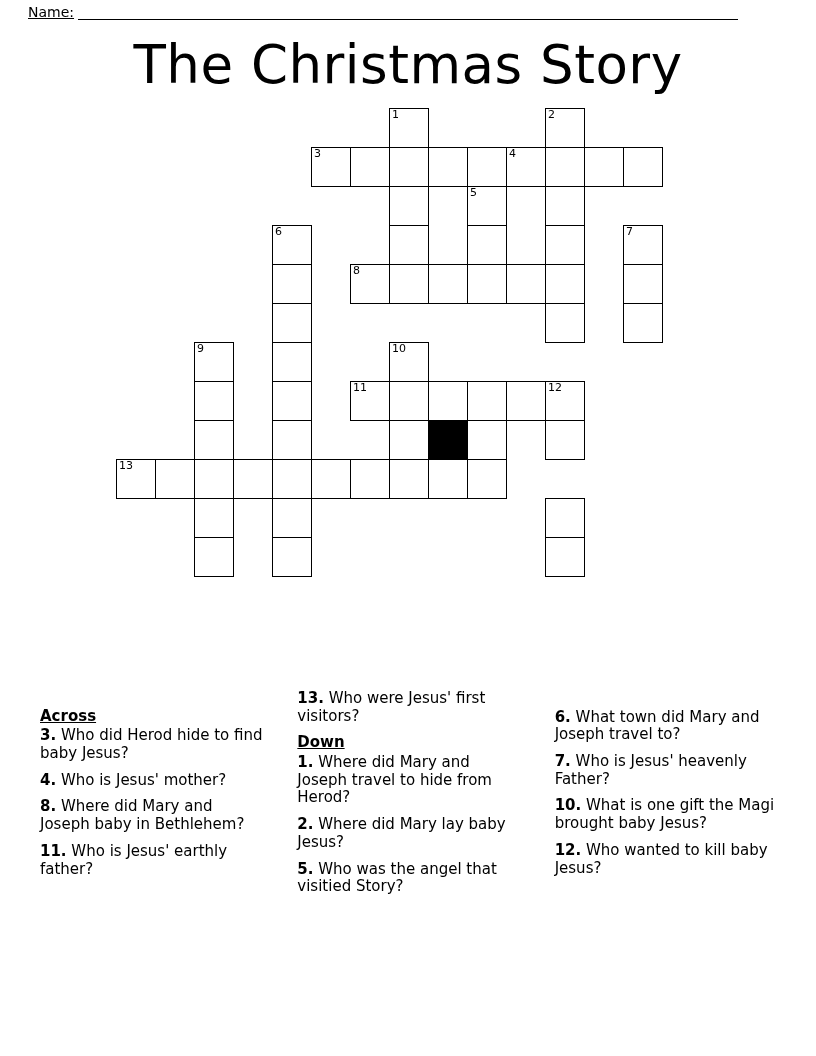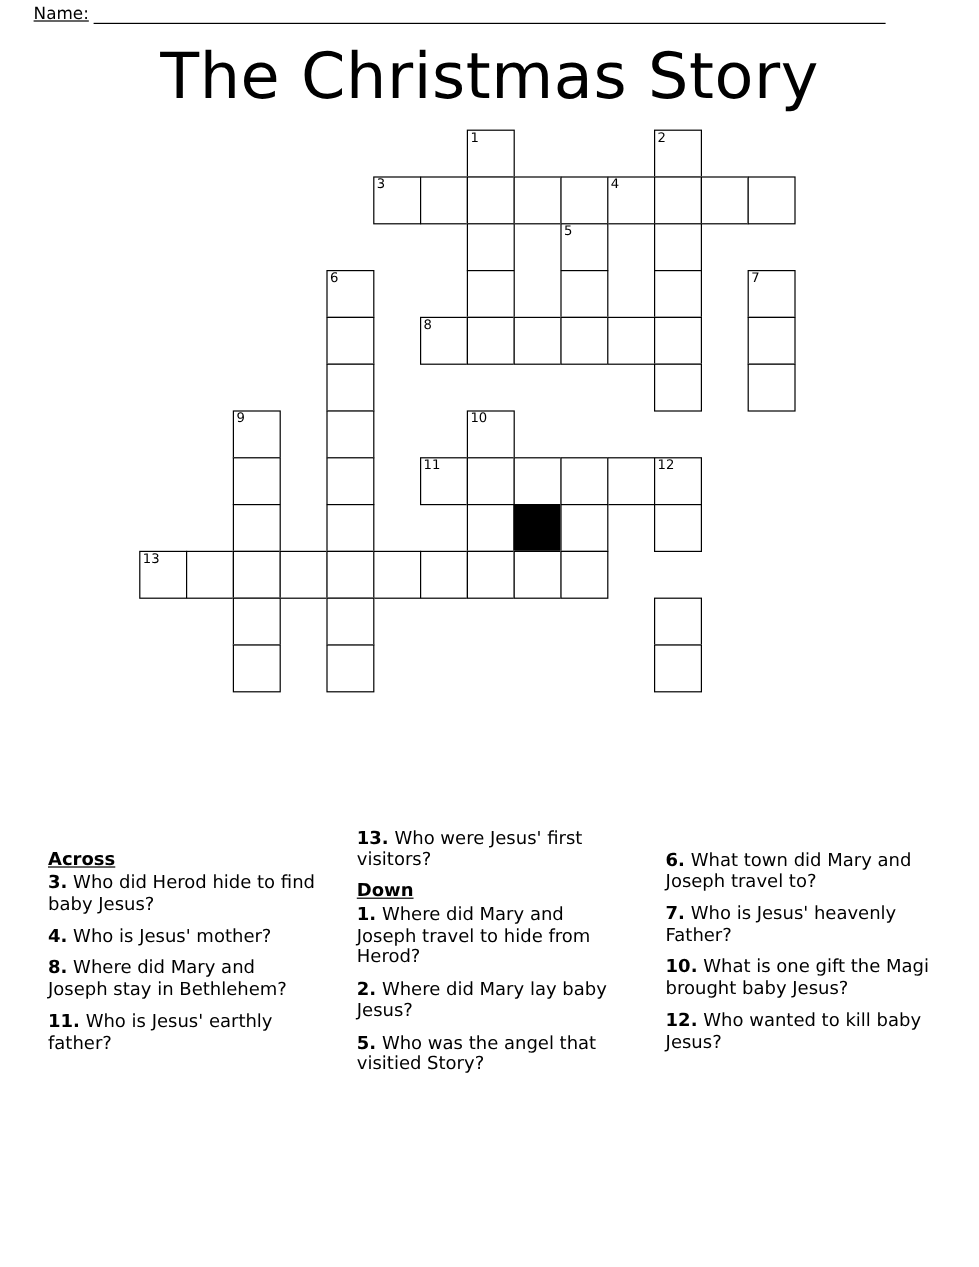--- a/index.html
+++ b/index.html
@@ -197,21 +197,21 @@
     <div class="cell" style="left: 194px; top: 437px; width: 40px; height: 40px;"></div>
     <div class="cell" style="left: 272px; top: 437px; width: 40px; height: 40px;"></div>
     <div class="cell" style="left: 545px; top: 437px; width: 40px; height: 40px;"></div>
   </div>
 
 <div id="clues">
   <div class="clue-col">
     <div class="clue-head">Across</div>
     <p class="clue"><span class="cnum">3.</span> <span>Who did Herod hide to find baby Jesus?</span></p>
     <p class="clue"><span class="cnum">4.</span> <span>Who is Jesus' mother?</span></p>
-    <p class="clue"><span class="cnum">8.</span> <span>Where did Mary and Joseph stay in Bethlehem?</span></p>
+    <p class="clue"><span class="cnum">8.</span> <span>Where did Mary and Joseph baby in Bethlehem?</span></p>
     <p class="clue"><span class="cnum">11.</span> <span>Who is Jesus' earthly father?</span></p>
   </div>
 
   <div class="clue-col">
     <p class="clue"><span class="cnum">13.</span> <span>Who were Jesus' first visitors?</span></p>
     <div class="clue-head">Down</div>
     <p class="clue"><span class="cnum">1.</span> <span>Where did Mary and Joseph travel to hide from Herod?</span></p>
     <p class="clue"><span class="cnum">2.</span> <span>Where did Mary lay baby Jesus?</span></p>
     <p class="clue"><span class="cnum">5.</span> <span>Who was the angel that visitied Story?</span></p>
   </div>

